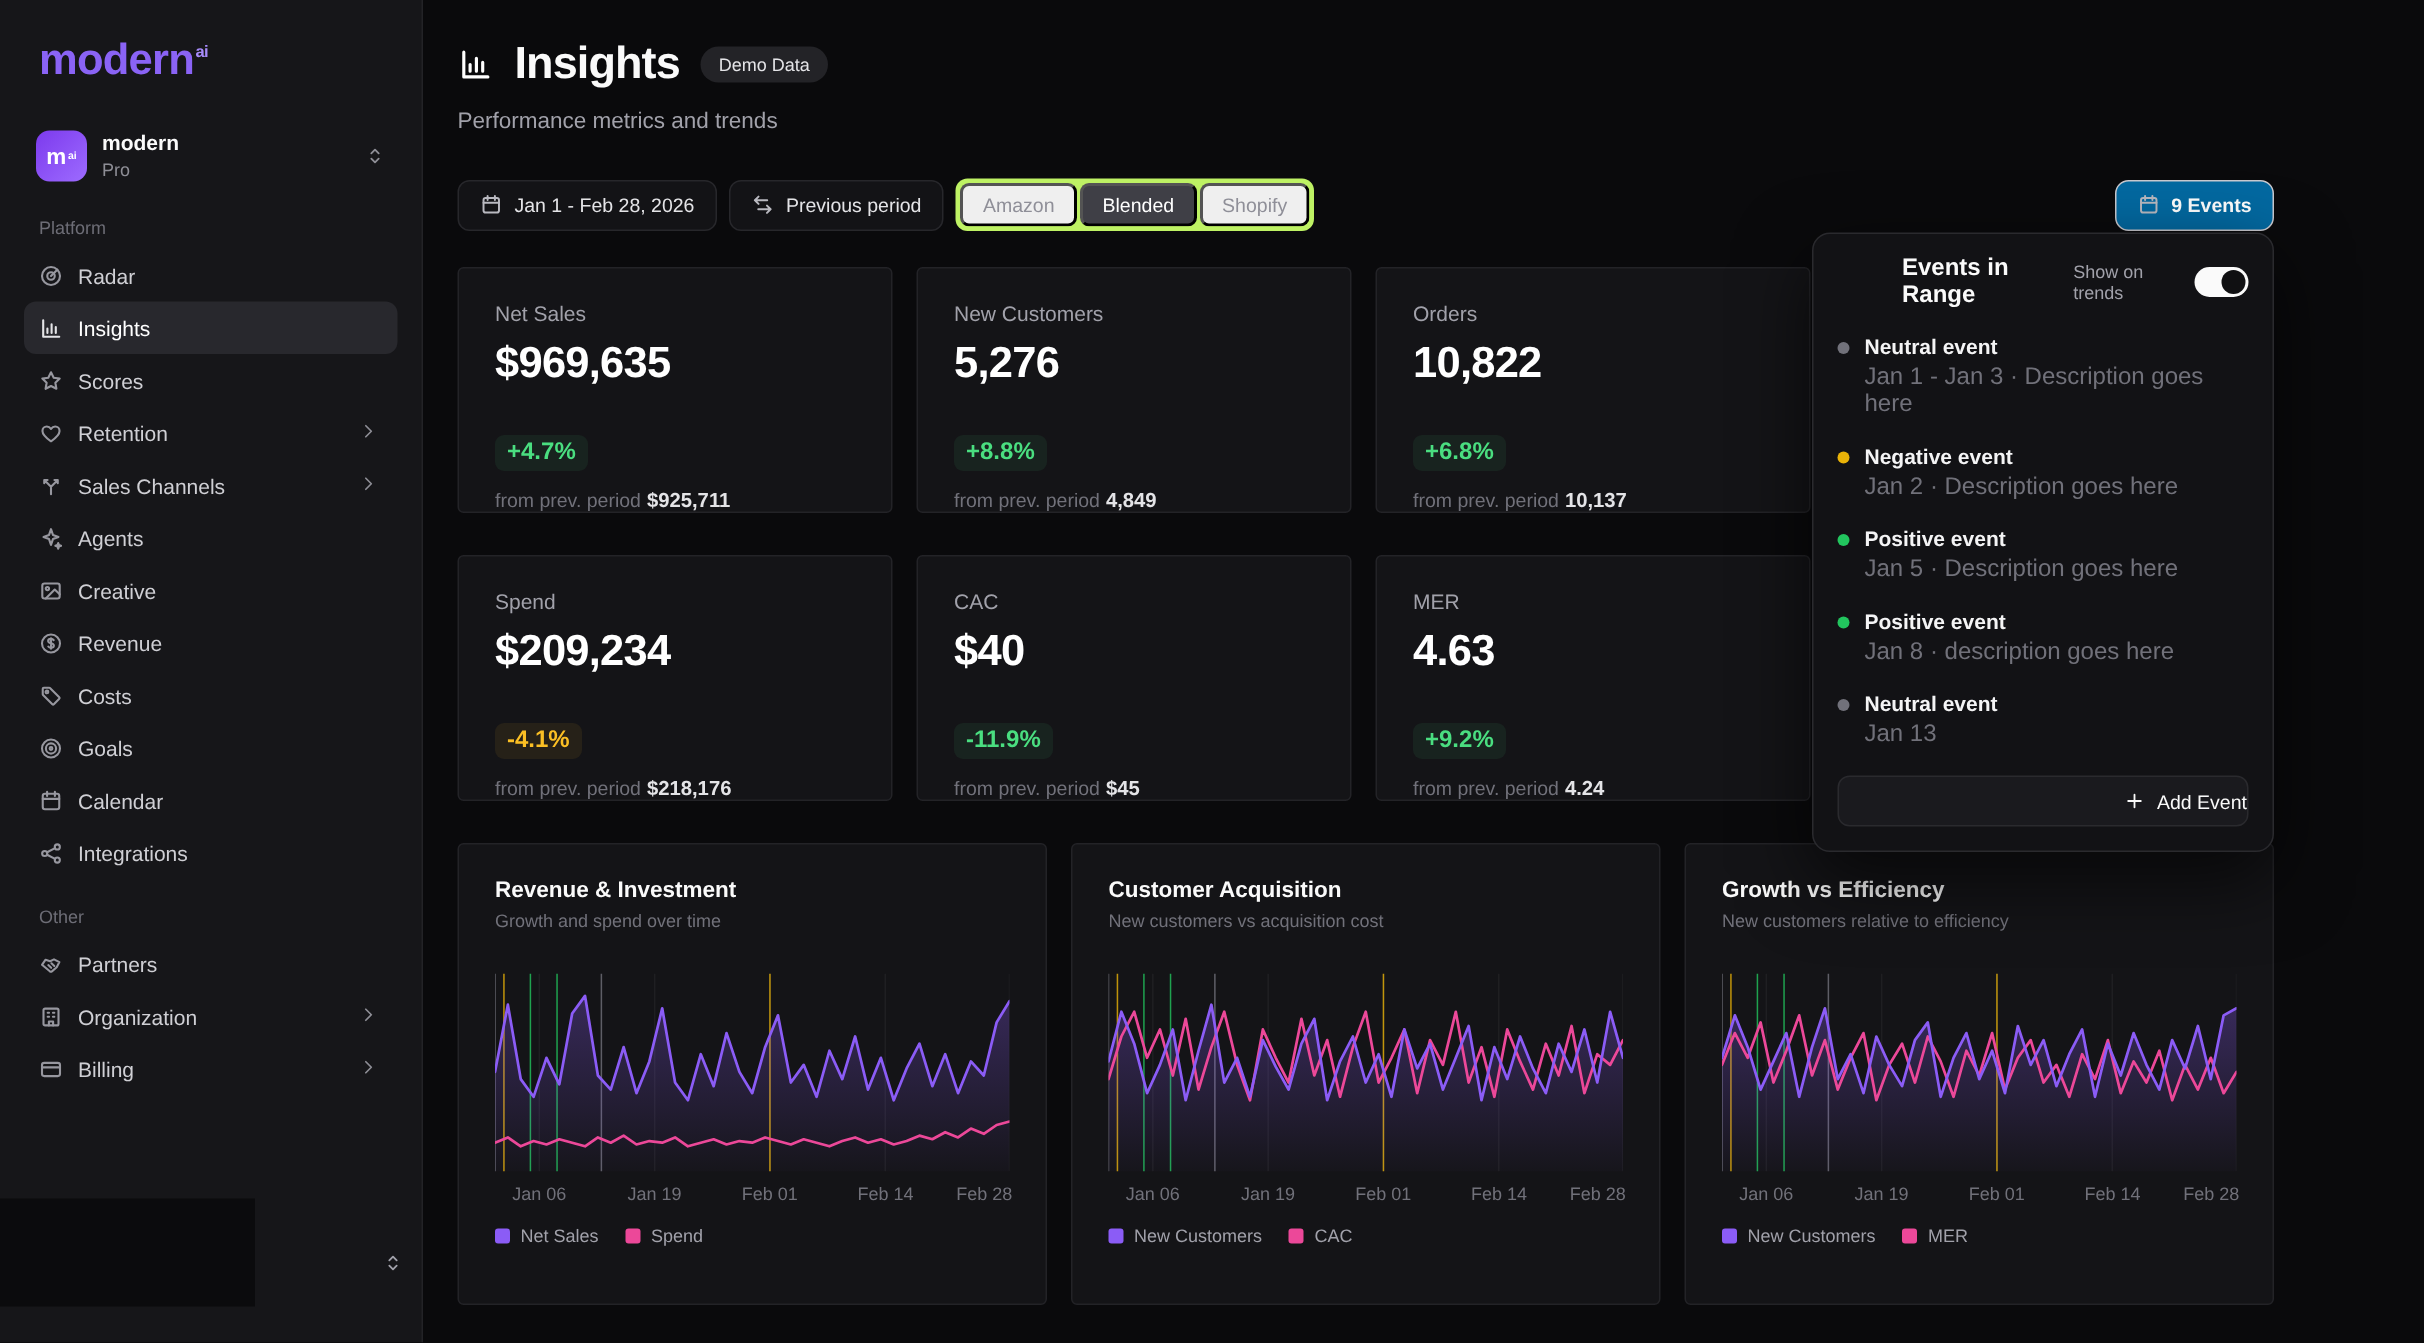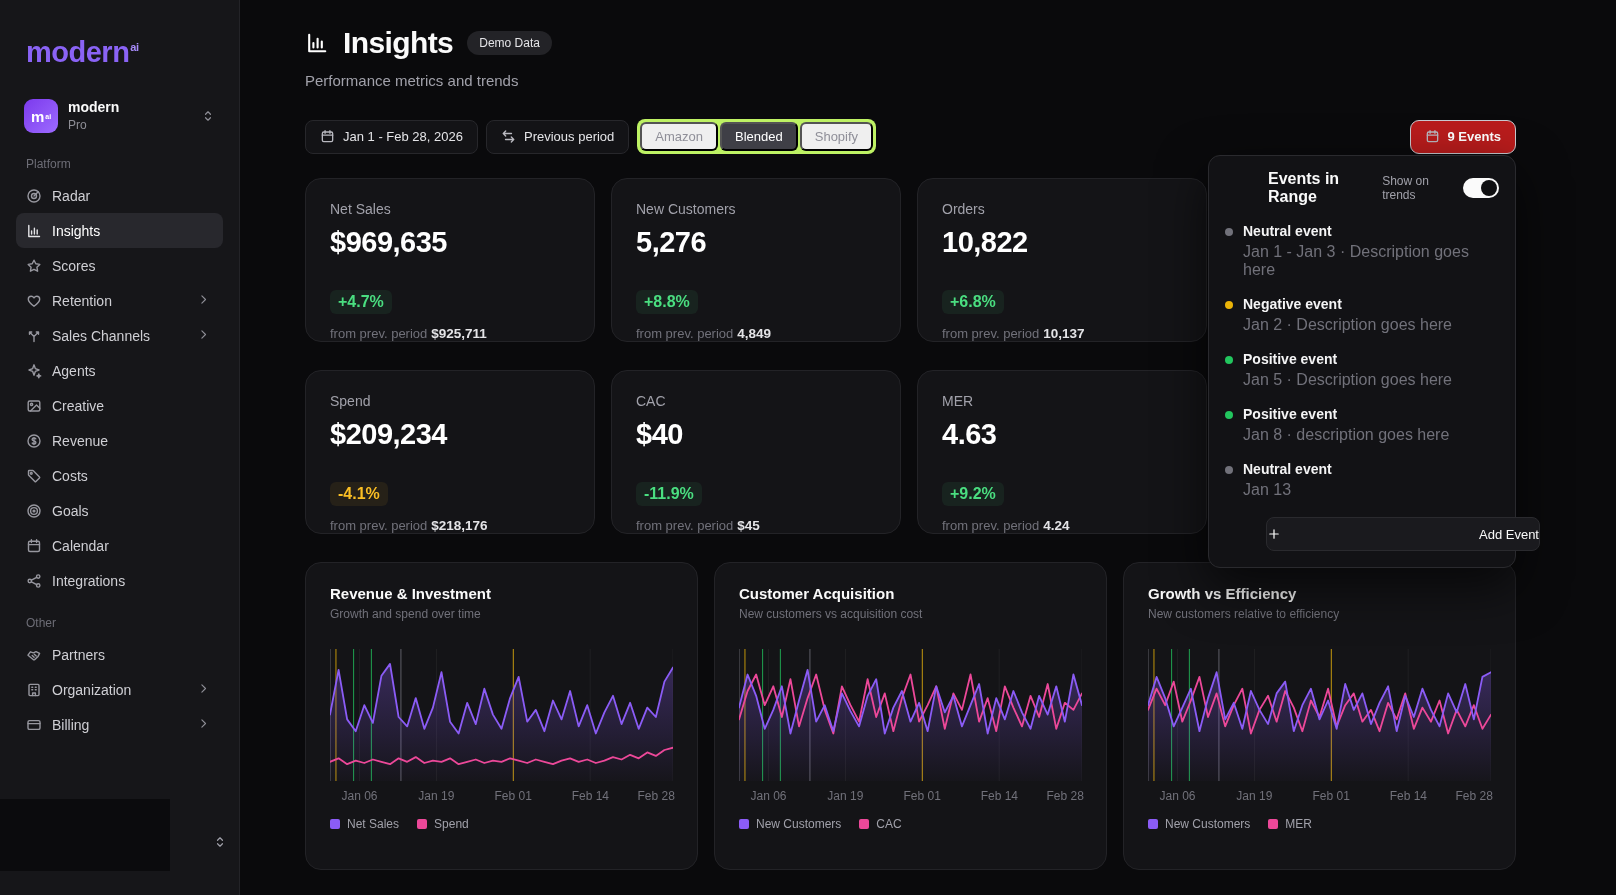--- a/index.html
+++ b/index.html
@@ -4,22 +4,22 @@
 <style>
   * { box-sizing: border-box; margin: 0; padding: 0; }
   html,body { width:1616px; height:895px; }
   body {
     background:#0a0a0c; color:#fafafa; overflow:hidden; position:relative;
     font-family:"Liberation Sans","DejaVu Sans",sans-serif;
   }
   .icon svg, [data-icon] svg { display:block; }
 
   
-  .sidebar { position:absolute; left:0; top:0; bottom:0; width:240px;
-    background:#161619; border-right:1px solid #232327; padding:30px 16px; z-index:10; }
+  .sidebar { position:absolute; left:0; top:0; bottom:0; width:282px;
+    background:#161619; border-right:1px solid #232327; padding:18px 16px; z-index:10; }
   .logo { font-size:29px; font-weight:700; letter-spacing:-0.5px; padding:6px 10px 0; color:#8a63f5; }
   .logo sup { font-size:11px; color:#a78bfa; font-weight:700; margin-left:1px; }
   .workspace { margin-top:24px; display:flex; align-items:center; gap:10px; padding:6px 8px; border-radius:10px; cursor:pointer; }
   .ws-avatar { width:34px; height:34px; border-radius:9px; flex:none;
     background:linear-gradient(135deg,#7c3aed,#9d6bff); display:flex; align-items:center; justify-content:center;
     font-weight:700; font-size:15px; color:#fff; }
   .ws-avatar sup { font-size:7px; margin-left:1px; }
   .ws-meta { line-height:1.2; }
   .ws-name { font-size:14px; font-weight:700; }
   .ws-plan { font-size:12px; color:#8e8e96; margin-top:2px; }
@@ -42,25 +42,25 @@
   .demo-badge { background:#232327; border-radius:999px; padding:5px 12px; font-size:12px; color:#e4e4e7; }
   .subtitle { margin-top:12px; font-size:15px; color:#a1a1aa; }
 
   .toolbar { margin-top:30px; display:flex; align-items:center; gap:8px; }
   .btn { display:inline-flex; align-items:center; gap:8px; height:34px; padding:0 14px;
     background:#131316; border:1px solid #27272b; border-radius:8px; font-size:13px; color:#e4e4e7; cursor:pointer; white-space:nowrap; }
   .btn .icon { color:#b9b9c0; }
   .segmented { display:flex; align-items:center; background:#bef264; border-radius:8px; padding:3px; gap:2px; }
   .segment { padding:5px 13px; border-radius:6px; font-size:13px; color:#8f8f98; cursor:pointer; }
   .segment.active { background:#3f3f46; color:#fff; }
-  .events-btn { margin-left:auto; border:1px solid #c9c9cf; background:#b91c1c; font-weight:600; color:#fff; border-radius:9px; }
+  .events-btn { margin-left:auto; border:1px solid #c9c9cf; background:#0369a1; font-weight:600; color:#fff; border-radius:9px; }
 
   .kpi-grid { margin-top:24px; width:902px; display:grid; grid-template-columns:repeat(3,1fr);
     column-gap:16px; row-gap:28px; }
-  .card { background:#141417; border:1px solid #232327; border-radius:16px; }
+  .card { background:#141417; border:1px solid #232327; border-radius:4px; }
   .kpi-card { padding:22px 24px; height:164px; }
   .kpi-label { font-size:14px; color:#a1a1aa; }
   .kpi-value { margin-top:9px; font-size:29px; font-weight:700; letter-spacing:-0.5px; color:#fff; }
   .kpi-badge { display:inline-block; margin-top:13px; padding:3px 8px; border-radius:6px; font-size:16px; font-weight:600; }
   .kpi-badge.green { color:#4ade80; background:rgba(74,222,128,0.08); }
   .kpi-badge.yellow { color:#fbbf24; background:rgba(251,191,36,0.08); }
   .kpi-prev { margin-top:12px; font-size:13px; color:#71717a; }
   .kpi-prev b { color:#e4e4e7; font-weight:600; margin-left:4px; font-size:13.5px; }
 
   .charts-row { margin-top:28px; display:grid; grid-template-columns:repeat(3,1fr); gap:16px; }
@@ -86,22 +86,22 @@
   .ep-toggle-label { font-size:12px; color:#a1a1aa; }
   .toggle { width:36px; height:20px; border-radius:999px; background:#3f3f46; position:relative; cursor:pointer; flex:none; }
   .toggle.on { background:#fafafa; }
   .toggle .knob { position:absolute; top:2px; left:2px; width:16px; height:16px; border-radius:50%; background:#101012; }
   .toggle.on .knob { left:auto; right:2px; }
   .ep-list { margin-top:8px; }
   .ep-item { display:flex; gap:10px; padding:9px 0 8px; }
   .ep-dot { width:8px; height:8px; border-radius:50%; margin-top:5px; flex:none; }
   .ep-item-title { font-size:14px; font-weight:600; color:#f4f4f5; }
   .ep-item-meta { margin-top:4px; font-size:16px; color:#71717a; }
-  .ep-add { margin-top:10px; width:100%; height:34px; display:flex; align-items:center; justify-content:space-between; gap:8px;
-    background:#1a1a1e; border:1px solid #2a2a2e; border-radius:8px; font-size:13px; color:#fafafa; cursor:pointer;margin-left:41px; }
+  .ep-add { margin-top:10px; width:100%; height:34px; display:flex; align-items:center; justify-content:flex-end; gap:8px;
+    background:#1a1a1e; border:1px solid #2a2a2e; border-radius:8px; font-size:13px; color:#fafafa; cursor:pointer; }
 </style>
 </head>
 <body>
 
 <aside class="sidebar">
   <div class="logo">
     <span>modern</span><sup>ai</sup>
   </div>
 
   <div class="workspace">

